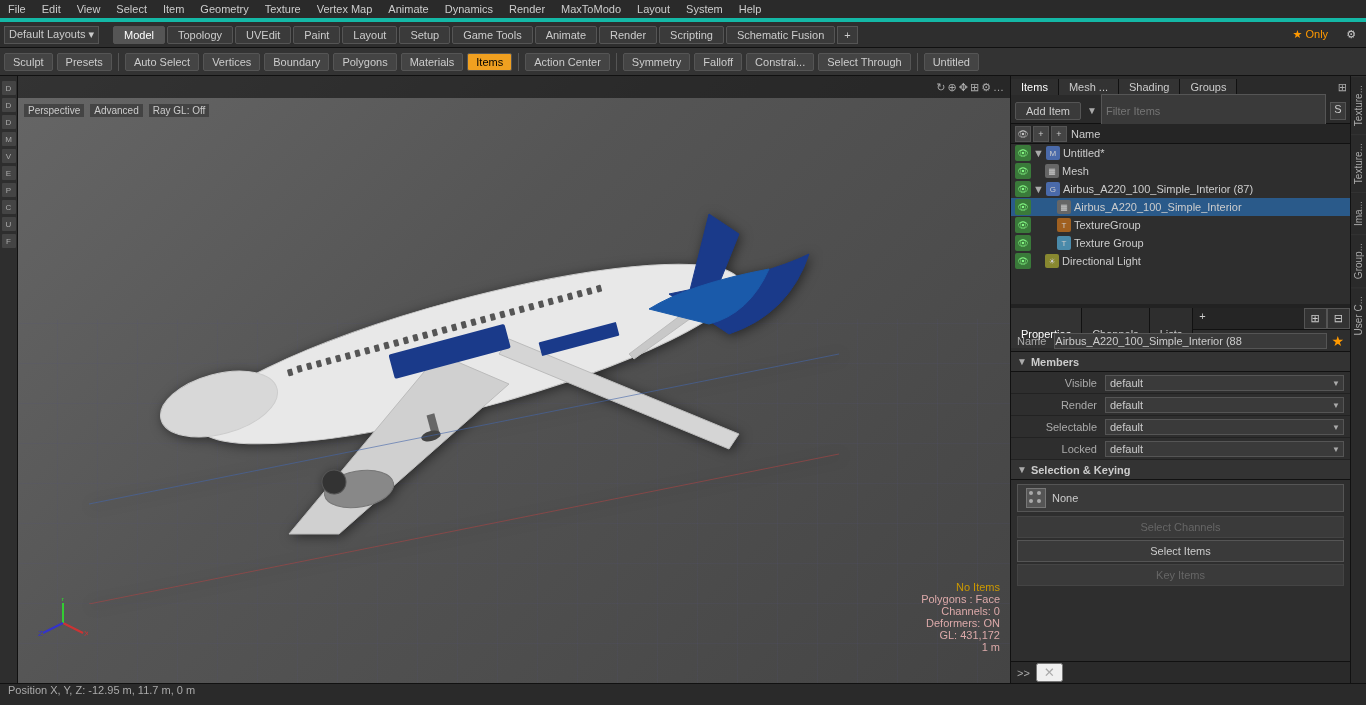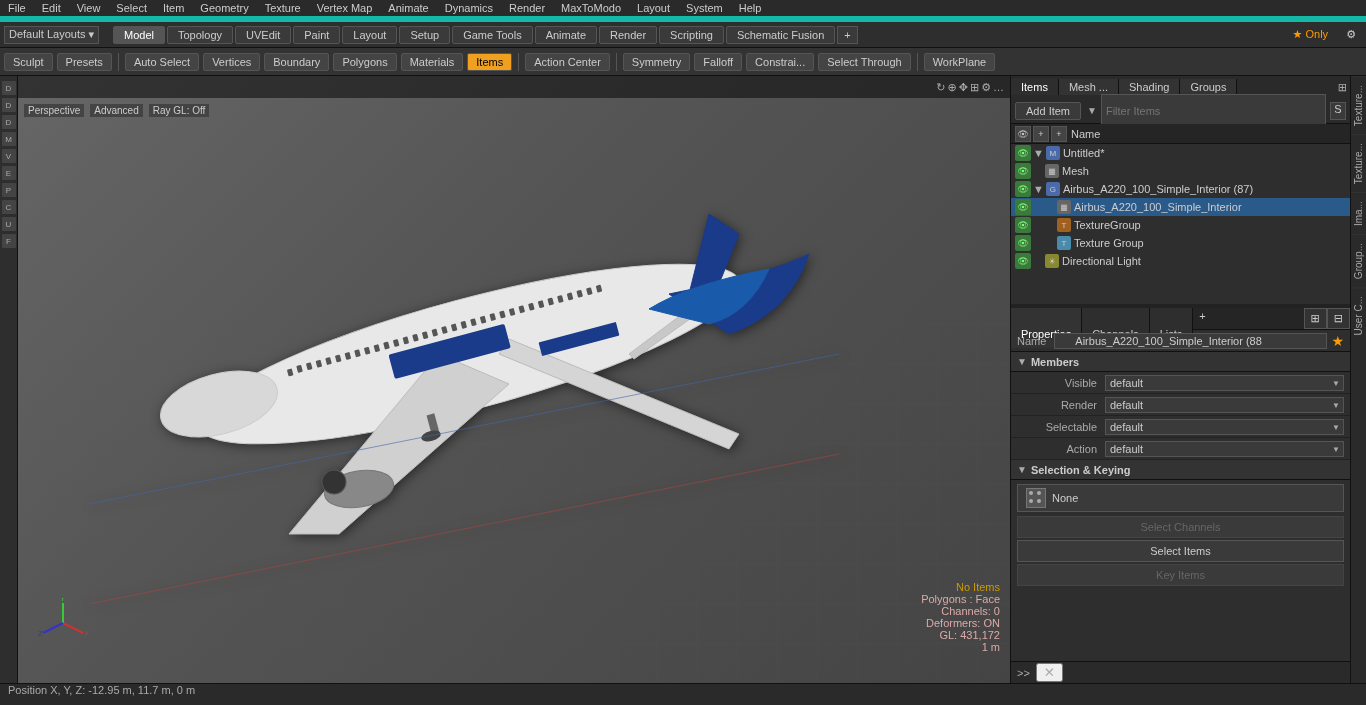--- a/index.html
+++ b/index.html
@@ -1,19 +1,19 @@
 <!DOCTYPE html>
 <html><head>
   <meta charset="utf-8">
   <style>
     * { box-sizing: border-box; margin: 0; padding: 0; }
     body { background: #3a3a3a; color: #ccc; font-family: Arial, sans-serif; font-size: 11px; width: 1366px; height: 705px; overflow: hidden; }
 
     
-    .menu-bar { display: flex; align-items: center; background: #2a2a2a; height: 22px; border-bottom: 6px solid #14b8a6; }
+    .menu-bar { display: flex; align-items: center; background: #2a2a2a; height: 22px; border-bottom: 4px solid #14b8a6; }
     .menu-bar span { padding: 3px 8px; cursor: pointer; color: #ccc; }
 
     
     .layout-bar { display: flex; align-items: center; background: #2e2e2e; height: 26px; border-bottom: 1px solid #111; gap: 4px; padding: 0 4px; }
     .layout-select { background: #3a3a3a; color: #ccc; border: 1px solid #555; height: 18px; font-size: 11px; padding: 0 4px; }
     .layout-tabs { display: flex; gap: 2px; margin-left: 10px; }
     .layout-tab { padding: 2px 10px; background: #3a3a3a; border: 1px solid #555; color: #ccc; cursor: pointer; font-size: 11px; border-radius: 2px; }
     .layout-tab.active { background: #555; color: #fff; }
     .layout-tab-plus { padding: 2px 6px; background: #3a3a3a; border: 1px solid #555; color: #ccc; cursor: pointer; font-size: 11px; }
     .star-only { margin-left: auto; color: #f90; font-size: 11px; padding: 0 8px; }
@@ -98,21 +98,21 @@
     .props-tabs { display: flex; height: 22px; background: #252525; border-bottom: 1px solid #111; }
     .props-tab { padding: 20px 10px; color: #ccc; font-size: 11px; cursor: pointer; background: #2e2e2e; border-right: 1px solid #111; }
     .props-tab.active { background: #333; color: #fff; }
     .props-tab-plus { padding: 2px 6px; color: #ccc; font-size: 11px; cursor: pointer; }
     .props-expand-btns { margin-left: auto; display: flex; }
     .props-expand-btn { padding: 2px 6px; color: #ccc; font-size: 11px; cursor: pointer; background: #333; border: 1px solid #555; }
 
     
     .props-name-row { display: flex; align-items: center; height: 22px; background: #2e2e2e; border-bottom: 1px solid #111; padding: 0 6px; }
     .props-name-label { color: #aaa; font-size: 11px; margin-right: 8px; }
-    .props-name-value { flex: 1; background: #3a3a3a; border: 1px solid #555; color: #ccc; font-size: 11px; padding: 1px 20px; }
+    .props-name-value { flex: 1; background: #3a3a3a; border: 1px solid #555; color: #ccc; font-size: 11px; padding: 1px 0; }
     .props-name-star { color: #f90; margin-left: 4px; font-size: 14px; }
 
     
     .section-header { display: flex; align-items: center; height: 20px; background: #333; border-bottom: 1px solid #111; padding: 0 6px; cursor: pointer; }
     .section-arrow { color: #aaa; margin-right: 4px; font-size: 10px; }
     .section-title { color: #ccc; font-size: 11px; font-weight: bold; }
 
     
     .prop-row { display: flex; align-items: center; height: 22px; border-bottom: 1px solid #222; padding: 0 6px; }
     .prop-label { width: 80px; color: #aaa; font-size: 11px; text-align: right; margin-right: 8px; }
@@ -199,21 +199,21 @@
   <button class="tb-btn">Materials</button>
   <button class="tb-btn items-active">Items</button>
   <div class="tb-separator"></div>
   <button class="tb-btn">Action Center</button>
   <div class="tb-separator"></div>
   <button class="tb-btn">Symmetry</button>
   <button class="tb-btn">Falloff</button>
   <button class="tb-btn">Constrai...</button>
   <button class="tb-btn">Select Through</button>
   <div class="tb-separator"></div>
-  <button class="tb-btn">WorkPlane</button>
+  <button class="tb-btn">Untitled</button>
 </div>
 
 <div class="main-layout">
 
   <div class="left-sidebar">
     <div class="left-sidebar-icon">D</div>
     <div class="left-sidebar-icon">D</div>
     <div class="left-sidebar-icon">D</div>
     <div class="left-sidebar-icon">M</div>
     <div class="left-sidebar-icon">V</div>
@@ -459,21 +459,21 @@
       <div class="prop-row">
         <span class="prop-label">Selectable</span>
         <div class="prop-select-wrap">
           <select class="prop-select">
             <option>default</option>
           </select>
         </div>
       </div>
 
       <div class="prop-row">
-        <span class="prop-label">Action</span>
+        <span class="prop-label">Locked</span>
         <div class="prop-select-wrap">
           <select class="prop-select">
             <option>default</option>
           </select>
         </div>
       </div>
 
       <div class="section-header">
         <span class="section-arrow">▼</span>
         <span class="section-title">Selection &amp; Keying</span>

